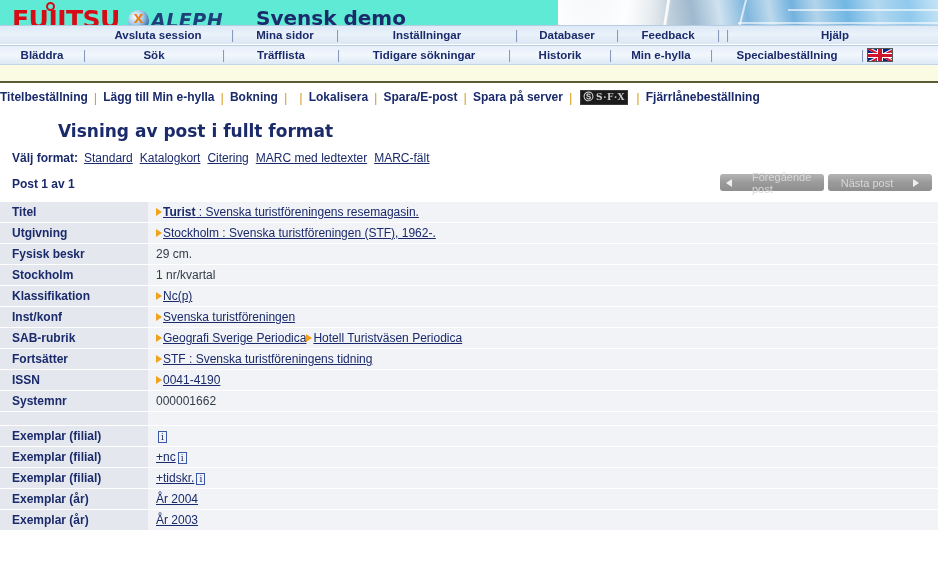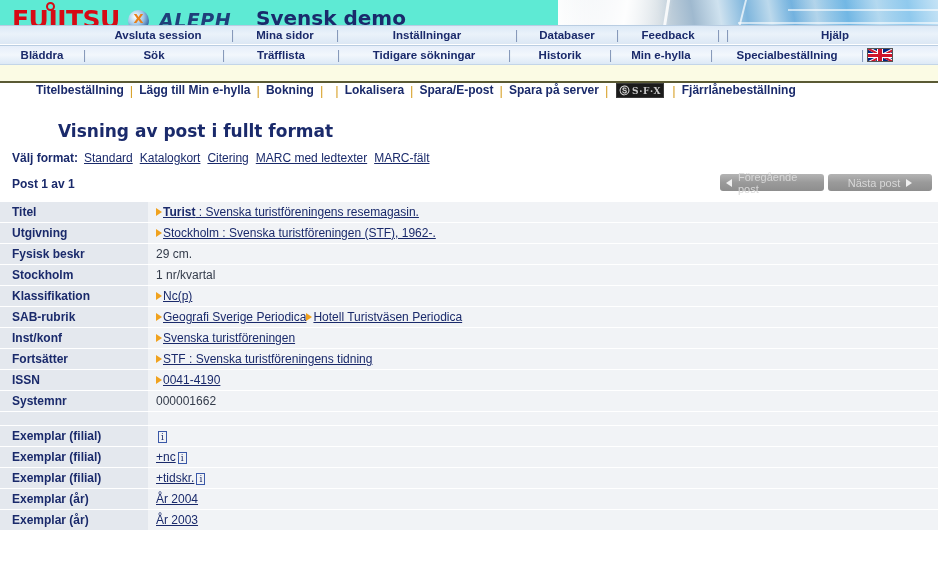--- a/index.html
+++ b/index.html
@@ -48,21 +48,21 @@
     letter-spacing: -0.5px;
     line-height: 28px;
   }
   .fujitsu-logo .dot {
     position: absolute; left: 34px; top: -4px;
     width: 9px; height: 9px; border: 2px solid #d60b15;
     border-radius: 50%;
   }
   .aleph-logo {
     position: absolute; left: 128px; top: 9px;
-    display: flex; align-items: center; gap: 10px;
+    display: flex; align-items: center; gap: 2px;
   }
   .aleph-mark {
     width: 21px; height: 21px; border-radius: 50%;
     background: radial-gradient(circle at 35% 32%, #ffffff 0%, #9ec6e8 42%, #2f5f9e 78%, #1b3c69 100%);
     position: relative; flex: none;
   }
   .aleph-mark:after {
     content:"X"; position:absolute; left:0; right:0; top:1px;
     text-align:center; font-size:13px; font-weight:bold; color:#e8801a;
     font-family:"DejaVu Sans", sans-serif;
@@ -128,22 +128,21 @@
   
   .yellow-band {
     width: 938px; height: 18px;
     background: #fbfbe4;
     border-bottom: 2px solid #5a5a34;
   }
 
   
   .toolbar {
     width: 938px; height: 28px;
-    display: flex; align-items: flex-start;
-    padding-left: 36px;
+    display: flex; align-items: center;
     background: #ffffff;
   }
   .tb-item {
     font-size: 12px; font-weight: bold; color: #1a2a6b;
     white-space: nowrap; cursor: pointer;
   }
   .tb-sep { color: #d8a22a; font-size: 13px; padding: 0 6px; }
   .sfx-btn {
     display: inline-flex; align-items: center; justify-content: center;
     background: #1b1b1b;
@@ -194,21 +193,21 @@
   .nav-btn {
     position: absolute; top: 0;
     height: 17px;
     background: linear-gradient(to bottom, #b4b4b4 0%, #9a9a9a 50%, #8e8e8e 100%);
     border-radius: 3px;
     display: inline-flex; align-items: center; justify-content: center;
     color: #d8d8d8;
     font-size: 11px;
     cursor: default;
     padding: 0 6px;
-    gap: 6px;
+    gap: 20px;
   }
   .nav-btn.prev { right: 114px; width: 104px; }
   .nav-btn.next { right: 6px; width: 104px; margin-left: 17px; }
   .tri-l { width:0;height:0;border-top:4px solid transparent;border-bottom:4px solid transparent;border-right:6px solid #efefef; }
   .tri-r { width:0;height:0;border-top:4px solid transparent;border-bottom:4px solid transparent;border-left:6px solid #efefef; }
 
   
   .rec-table {
     width: 938px;
     border-collapse: collapse;
@@ -405,30 +404,30 @@
       </tr>
 
       <tr>
         <td class="lbl">Klassifikation</td>
         <td class="val">
           <span class="bullet"></span><a class="rec-link">Nc(p)</a>
         </td>
       </tr>
 
       <tr>
+        <td class="lbl">Inst/konf</td>
+        <td class="val">
+          <span class="bullet"></span><a class="rec-link">Svenska turistföreningen</a>
+        </td>
+      </tr>
+
+      <tr>
         <td class="lbl">SAB-rubrik</td>
         <td class="val">
           <span class="bullet"></span><a class="rec-link">Geografi Sverige Periodica</a><span class="bullet"></span><a class="rec-link">Hotell Turistväsen Periodica</a>
-        </td>
-      </tr>
-
-      <tr>
-        <td class="lbl">Inst/konf</td>
-        <td class="val">
-          <span class="bullet"></span><a class="rec-link">Svenska turistföreningen</a>
         </td>
       </tr>
 
       <tr>
         <td class="lbl">Fortsätter</td>
         <td class="val">
           <span class="bullet"></span><a class="rec-link">STF : Svenska turistföreningens tidning</a>
         </td>
       </tr>
 

